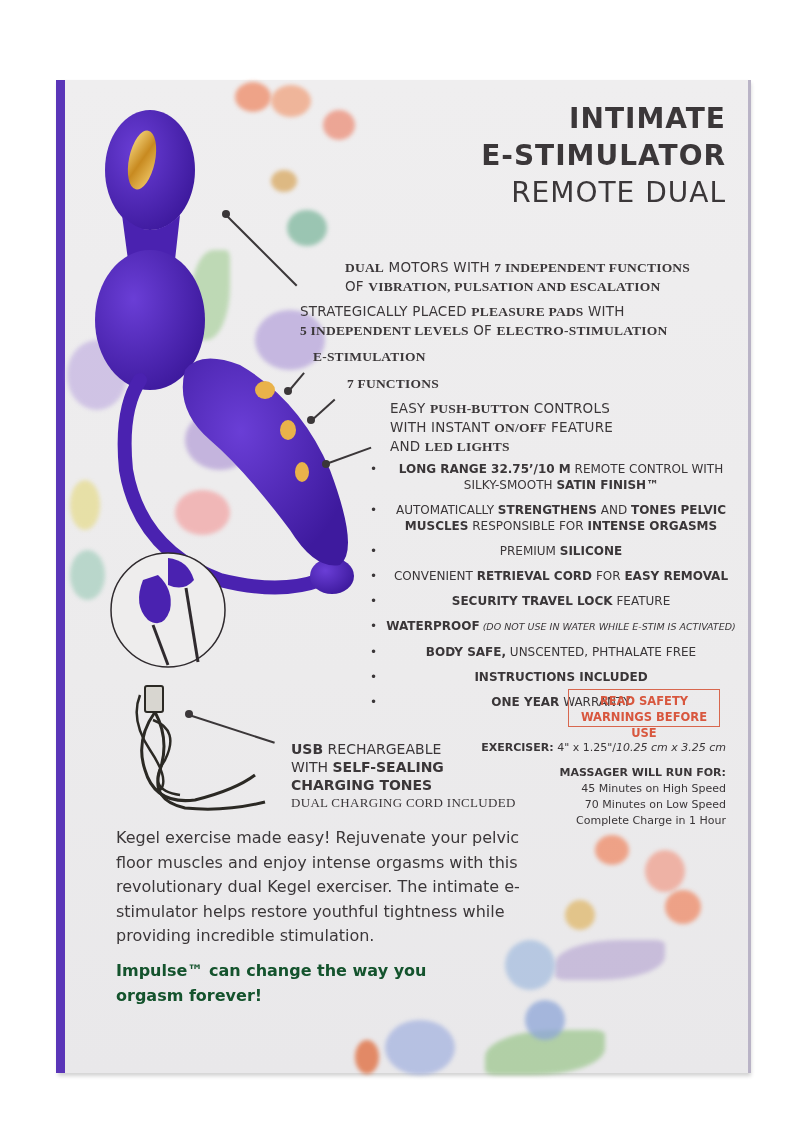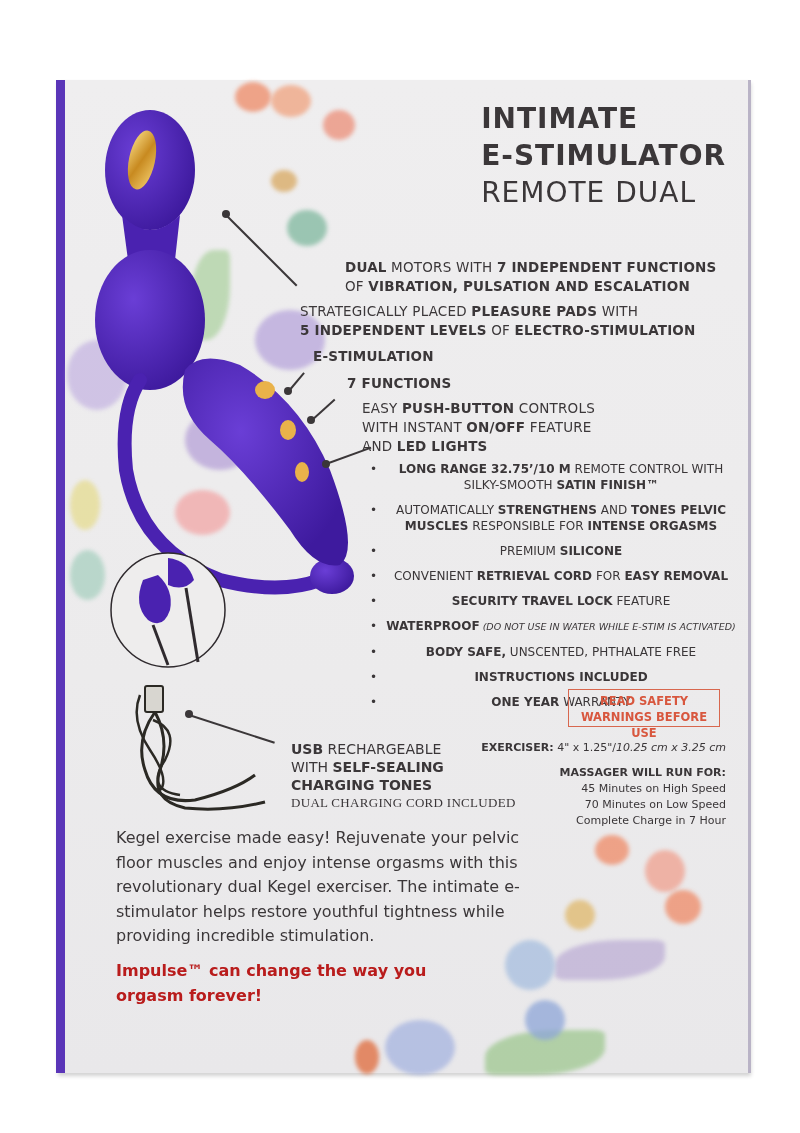--- a/index.html
+++ b/index.html
@@ -9,41 +9,41 @@
   }
   .box {
     position: absolute; left: 56px; top: 80px; width: 684px; height: 993px;
     background: linear-gradient(180deg, #efeeef 0%, #ecebec 60%, #e9e8ea 100%);
     border-left: 9px solid #5a35b8; box-shadow: 2px 3px 4px rgba(0,0,0,0.18);
   }
   .box-right-edge { position:absolute; right:-2px; top:0; width:3px; height:100%; background:#b9b3c6; }
   .flower { position:absolute; border-radius: 50%; filter: blur(2px); opacity: .75; }
   .leaf { position:absolute; border-radius: 60% 10% 60% 10%; filter: blur(2px); opacity:.6; }
 
-  .title { position:absolute; right: 74px; top: 100px; line-height: 37px; letter-spacing: 1px; }
+  .title { position:absolute; right: 74px; top: 100px; text-align: right; line-height: 37px; letter-spacing: 1px; }
   .title .l1, .title .l2 { font-weight: bold; font-size: 28px; color:#3b3739; }
   .title .l3, .title .l4 { font-weight: normal; font-size: 28px; color:#3b3739; }
 
   .feat { position:absolute; font-size: 13.5px; line-height: 19px; color:#3b3739; letter-spacing: 0.2px; }
-  .feat b { font-weight: bold; }
+  .feat b { font-weight: bold; font-family: Liberation Serif, serif; }
   .bullets { position:absolute; left: 370px; top: 461px; width: 370px; font-size: 12px; line-height: 16px; }
   .bullets .bi { position: relative; padding-left: 12px; margin-bottom: 9px; text-align: center; }
   .bullets .bi::before { content:"•"; position:absolute; left:0; top:0; }
   .bullets .note { font-style: italic; font-size: 9.5px; }
 
   .warn {
     position:absolute; left: 568px; top: 689px; width: 152px; height: 38px; border: 1.5px solid #d8674e;
     color: #d8573e; font-weight: bold; font-size: 11.5px; text-align:center; line-height: 16px; padding-top: 3px; box-sizing: border-box;
   }
   .spec { position:absolute; right: 74px; text-align:right; font-size: 11px; line-height: 16px; }
   .usb { position:absolute; left: 291px; top: 740px; font-size: 14px; line-height: 18px; }
   .usb .small { font-size: 13px; letter-spacing: 0.3px; font-family: Liberation Serif, serif; }
 
   .desc { position:absolute; left: 116px; top: 826px; width: 420px; font-size: 16px; line-height: 24.5px; color:#3b3739; }
-  .tag { position:absolute; left: 116px; top: 958px; width: 330px; font-size: 16px; line-height: 25px; font-weight:bold; color:#b91c1c; }
+  .tag { position:absolute; left: 116px; top: 958px; width: 330px; font-size: 16px; line-height: 25px; font-weight:bold; color:#14532d; }
 
   .callout { position:absolute; height: 2px; background:#3b3739; transform-origin: 0 50%; }
   .dot { position:absolute; width: 8px; height: 8px; border-radius: 50%; background: #3b3739; }
 </style>
 </head>
 <body>
 
 <div class="box">
   <div class="box-right-edge"></div>
 
@@ -141,21 +141,21 @@
 </div>
 
 <div class="feat" style="left:300px;top:302px;">
   <div><span>STRATEGICALLY PLACED </span><b>PLEASURE PADS</b><span> WITH</span></div>
   <div><b>5 INDEPENDENT LEVELS</b><span> OF </span><b>ELECTRO-STIMULATION</b></div>
 </div>
 
 <div class="feat" style="left:313px;top:347px;"><b>E-STIMULATION</b></div>
 <div class="feat" style="left:347px;top:374px;"><b>7 FUNCTIONS</b></div>
 
-<div class="feat" style="left:362px;top:399px;">
+<div class="feat" style="left:390px;top:399px;">
   <div><span>EASY </span><b>PUSH-BUTTON</b><span> CONTROLS</span></div>
   <div><span>WITH INSTANT </span><b>ON/OFF</b><span> FEATURE</span></div>
   <div><span>AND </span><b>LED LIGHTS</b></div>
 </div>
 
 <div class="bullets">
   <div class="bi"><b>LONG RANGE 32.75’/10 M</b><span> REMOTE CONTROL WITH SILKY-SMOOTH </span><b>SATIN FINISH™</b></div>
   <div class="bi"><span>AUTOMATICALLY </span><b>STRENGTHENS</b><span> AND </span><b>TONES PELVIC MUSCLES</b><span> RESPONSIBLE FOR </span><b>INTENSE ORGASMS</b></div>
   <div class="bi"><span>PREMIUM </span><b>SILICONE</b></div>
   <div class="bi"><span>CONVENIENT </span><b>RETRIEVAL CORD</b><span> FOR </span><b>EASY REMOVAL</b></div>
@@ -171,21 +171,21 @@
   <div>WARNINGS BEFORE USE</div>
 </div>
 
 <div class="spec" style="top:740px;">
   <b>EXERCISER:</b><span> 4" x 1.25"/</span><i>10.25 cm x 3.25 cm</i>
 </div>
 <div class="spec" style="top:765px;">
   <div><b>MASSAGER WILL RUN FOR:</b></div>
   <div>45 Minutes on High Speed</div>
   <div>70 Minutes on Low Speed</div>
-  <div>Complete Charge in 7 Hour</div>
+  <div>Complete Charge in 1 Hour</div>
 </div>
 
 <div class="usb">
   <div><b>USB</b><span> RECHARGEABLE</span></div>
   <div><span>WITH </span><b>SELF-SEALING</b></div>
   <div><b>CHARGING TONES</b></div>
   <div class="small">DUAL CHARGING CORD INCLUDED</div>
 </div>
 
 <div class="desc">Kegel exercise made easy! Rejuvenate your pelvic floor muscles and enjoy intense orgasms with this revolutionary dual Kegel exerciser. The intimate e-stimulator helps restore youthful tightness while providing incredible stimulation.</div>

